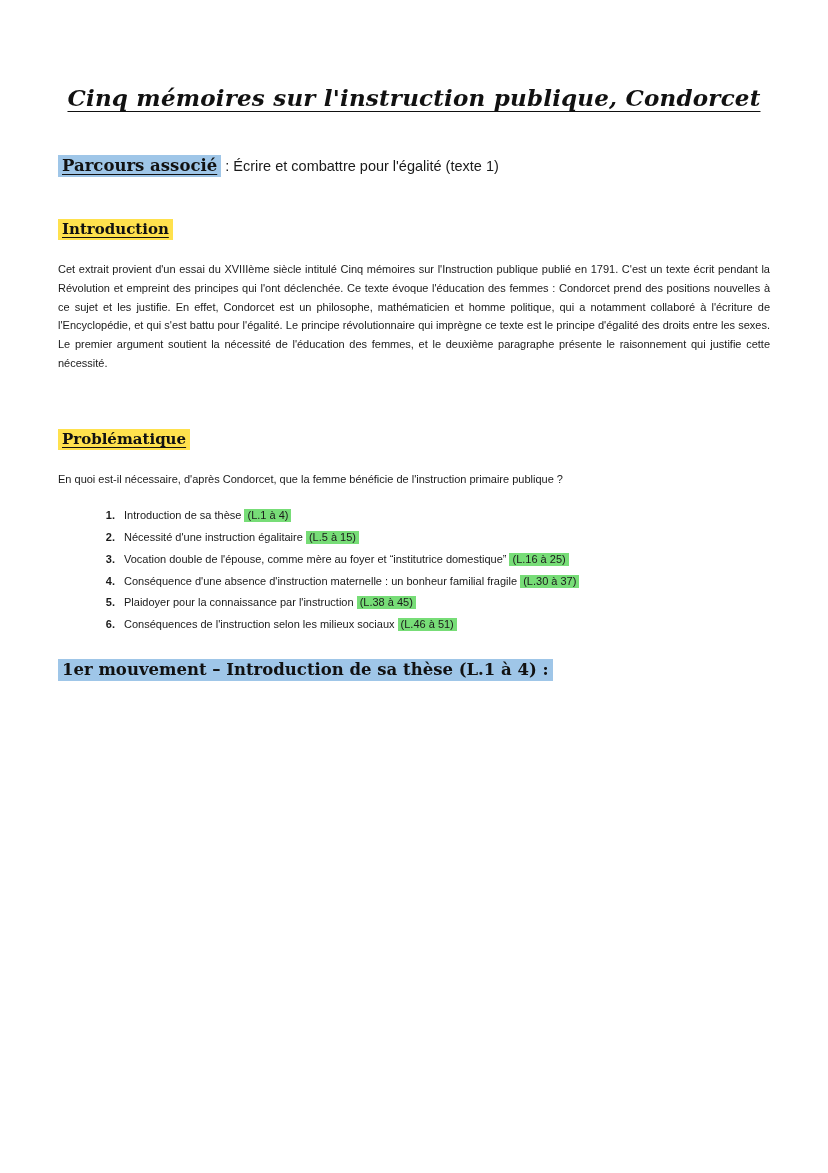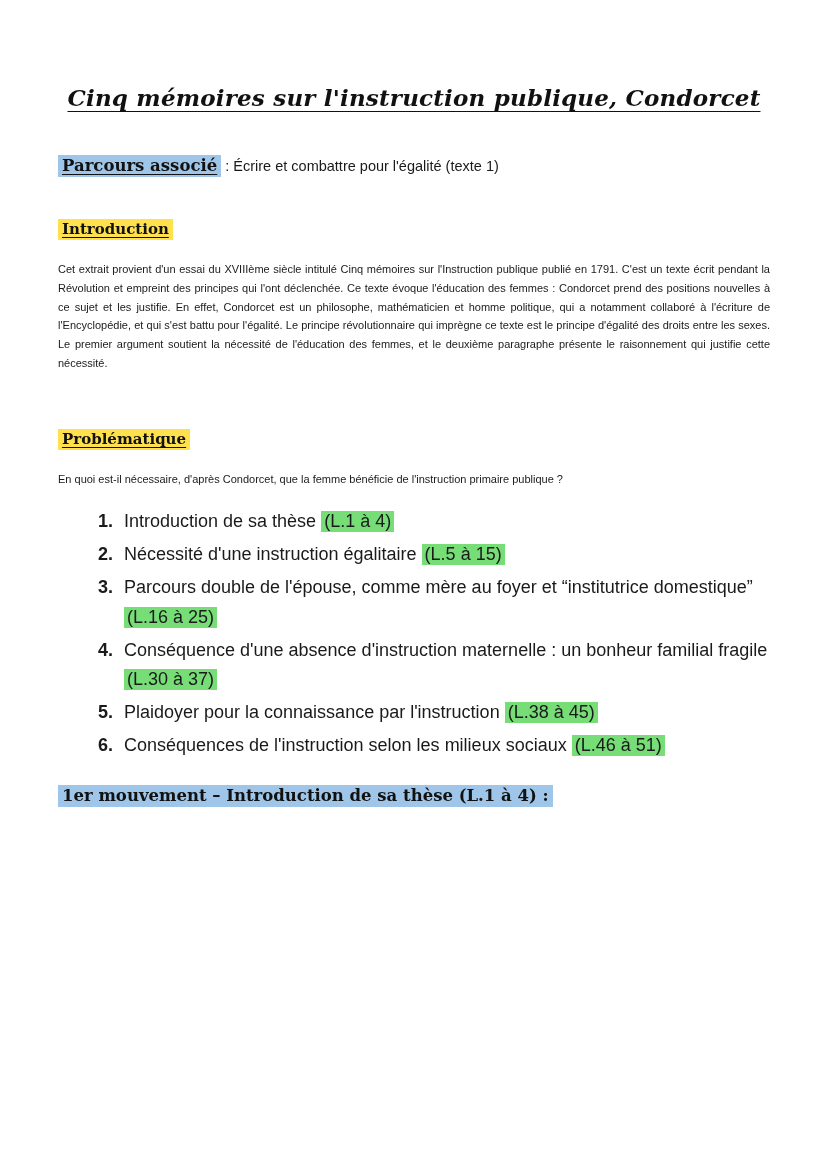--- a/index.html
+++ b/index.html
@@ -92,21 +92,21 @@
     text-align: justify;
     color: #1a1a1a;
   }
 
   .gap-lg { margin-top: 56px; }
 
   
   ol.mouvements {
     margin: 18px 0 0 0;
     padding-left: 60px;
-    font-size: 18px;
+    font-size: 11px;
     line-height: 1.62;
   }
   ol.mouvements li {
     margin-bottom: 4px;
     padding-left: 6px;
   }
   ol.mouvements li::marker {
     font-weight: 700;
   }
 
@@ -149,21 +149,21 @@
 
 
   <ol class="mouvements">
     <li>
       <span>Introduction de sa thèse </span><span class="hl-green">(L.1 à 4)</span>
     </li>
     <li>
       <span>Nécessité d'une instruction égalitaire </span><span class="hl-green">(L.5 à 15)</span>
     </li>
     <li>
-      <span>Parcours double de l'épouse, comme mère au foyer et “institutrice domestique” </span><span class="hl-green">(L.16 à 25)</span>
+      <span>Vocation double de l'épouse, comme mère au foyer et “institutrice domestique” </span><span class="hl-green">(L.16 à 25)</span>
     </li>
     <li>
       <span>Conséquence d'une absence d'instruction maternelle : un bonheur familial fragile </span><span class="hl-green">(L.30 à 37)</span>
     </li>
     <li>
       <span>Plaidoyer pour la connaissance par l'instruction </span><span class="hl-green">(L.38 à 45)</span>
     </li>
     <li>
       <span>Conséquences de l'instruction selon les milieux sociaux </span><span class="hl-green">(L.46 à 51)</span>
     </li>

